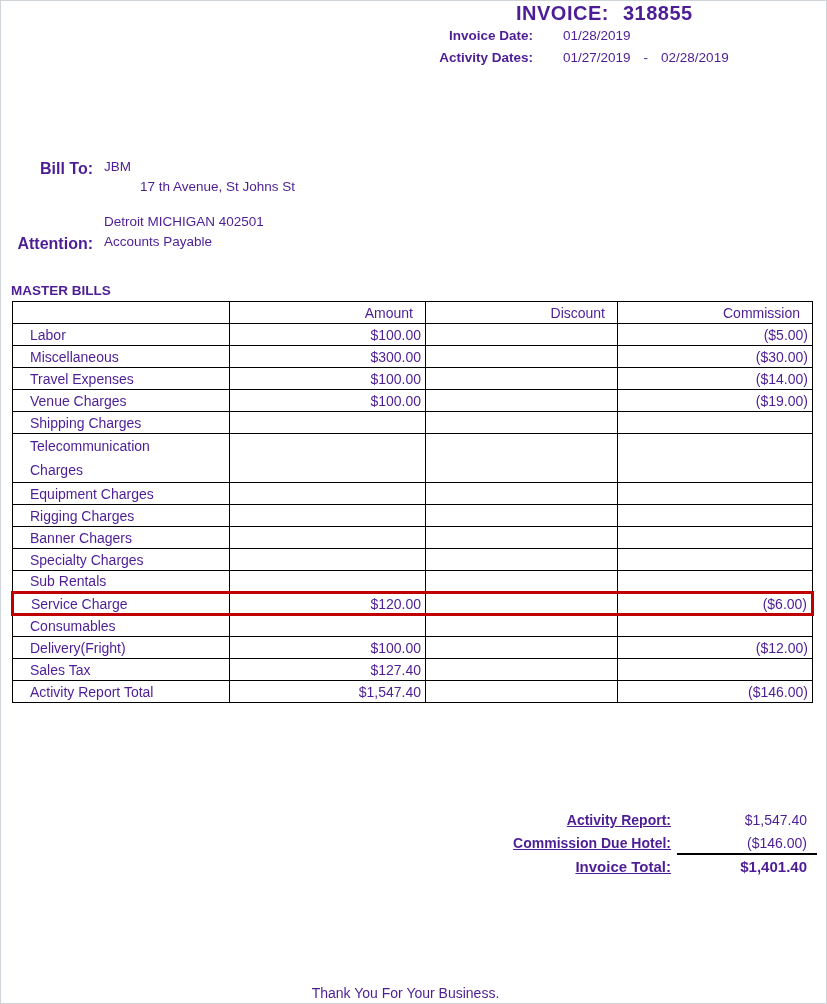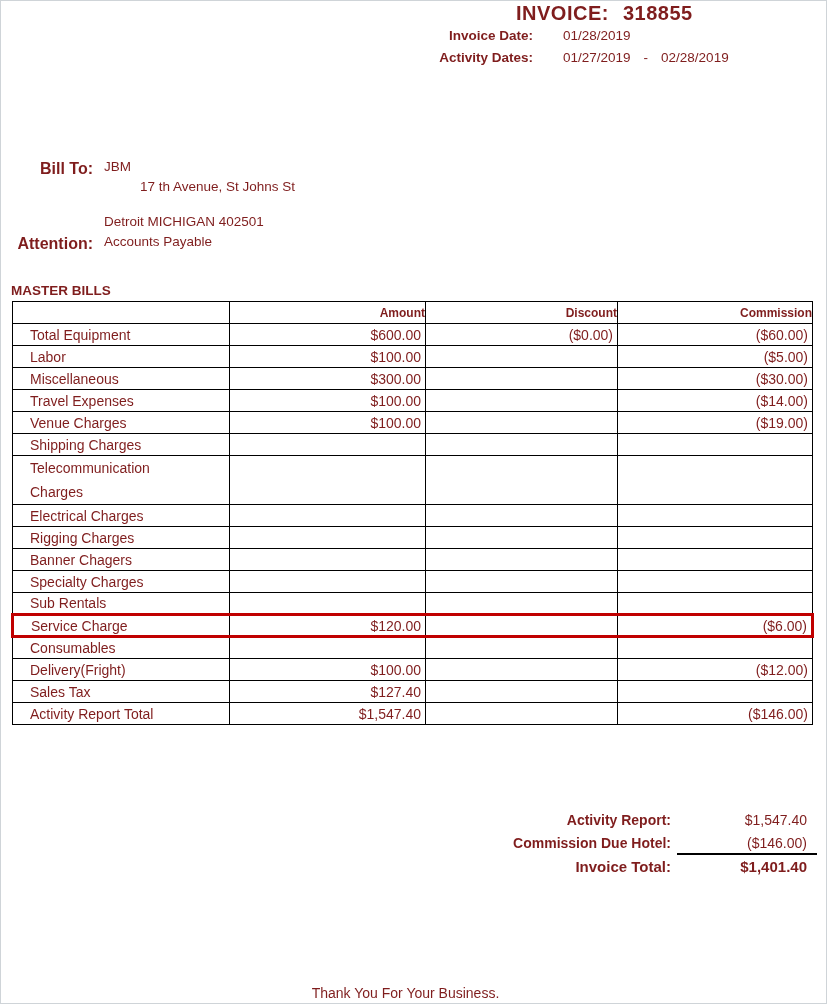--- a/index.html
+++ b/index.html
@@ -3,21 +3,21 @@
 <meta charset="utf-8">
 <style>
   * { margin:0; padding:0; box-sizing:border-box; }
   html,body { background:#fff; }
   .page {
     position:relative;
     width:827px; height:1004px;
     background:#ffffff;
     border:1px solid #cfd4d8;
     font-family:"Liberation Sans", sans-serif;
-    color:#7f1d1d;
+    color:#4c1d95;
     overflow:hidden;
   }
   
   .invoice-title {
     position:absolute; left:515px; top:1px;
     font-size:20px; font-weight:bold; letter-spacing:.5px;
   }
   .invoice-title .num { margin-left:14px; }
   .hdr-label {
     position:absolute; left:332px; width:200px;
@@ -43,32 +43,32 @@
     width:800px; border-collapse:collapse; table-layout:fixed;
     font-size:14px;
   }
   table.mb td, table.mb th {
     border:1px solid #000;
     height:22px;
     vertical-align:middle;
     overflow:hidden;
   }
   table.mb th {
-    font-weight:bold; text-align:right; padding-right:0; font-size:12px;
+    font-weight:normal; text-align:right; padding-right:12px; font-size:14px;
   }
   td.lbl { text-align:left; padding-left:17px; }
   td.val { text-align:right; padding-right:4px; }
   .wrap { display:inline-block; max-width:155px; line-height:24px; vertical-align:middle; }
   tr.highlight td { border-top:3px solid var(--hl,#c00000); border-bottom:3px solid var(--hl,#c00000); }
   tr.highlight td:first-child { border-left:3px solid var(--hl,#c00000); }
   tr.highlight td:last-child  { border-right:3px solid var(--hl,#c00000); }
   
   .sum-label {
     position:absolute; left:400px; width:270px;
-    text-align:right; font-weight:bold; font-size:14px;
+    text-align:right; font-weight:bold; font-size:14px;text-decoration:underline;
   }
   .sum-value {
     position:absolute; left:676px; width:140px;
     text-align:right; padding-right:10px; font-size:14px;
   }
   .sum-row1 { top:811px; }
   .sum-row2 { top:834px; }
   .sum-row3 { top:857px; }
   .sum-row3.sum-label, .sum-row3.sum-value { font-size:15px; font-weight:bold; }
   .underlined { border-bottom:2px solid #000; padding-bottom:2px; }
@@ -112,26 +112,20 @@
         <col style="width:195px">
       </colgroup>
     <tbody>
         <tr>
       <th></th>
       <th>Amount</th>
       <th>Discount</th>
       <th>Commission</th>
     </tr>
     <tr>
-      <td class="lbl">Total Equipment</td>
-      <td class="val">$600.00</td>
-      <td class="val">($0.00)</td>
-      <td class="val">($60.00)</td>
-    </tr>
-    <tr>
       <td class="lbl">Labor</td>
       <td class="val">$100.00</td>
       <td class="val"></td>
       <td class="val">($5.00)</td>
     </tr>
     <tr>
       <td class="lbl">Miscellaneous</td>
       <td class="val">$300.00</td>
       <td class="val"></td>
       <td class="val">($30.00)</td>
@@ -154,21 +148,21 @@
       <td class="val"></td>
       <td class="val"></td>
     </tr>
     <tr>
       <td class="lbl"><span class="wrap">Telecommunication Charges</span></td>
       <td class="val"></td>
       <td class="val"></td>
       <td class="val"></td>
     </tr>
     <tr>
-      <td class="lbl">Electrical Charges</td>
+      <td class="lbl">Equipment Charges</td>
       <td class="val"></td>
       <td class="val"></td>
       <td class="val"></td>
     </tr>
     <tr>
       <td class="lbl">Rigging Charges</td>
       <td class="val"></td>
       <td class="val"></td>
       <td class="val"></td>
     </tr>

